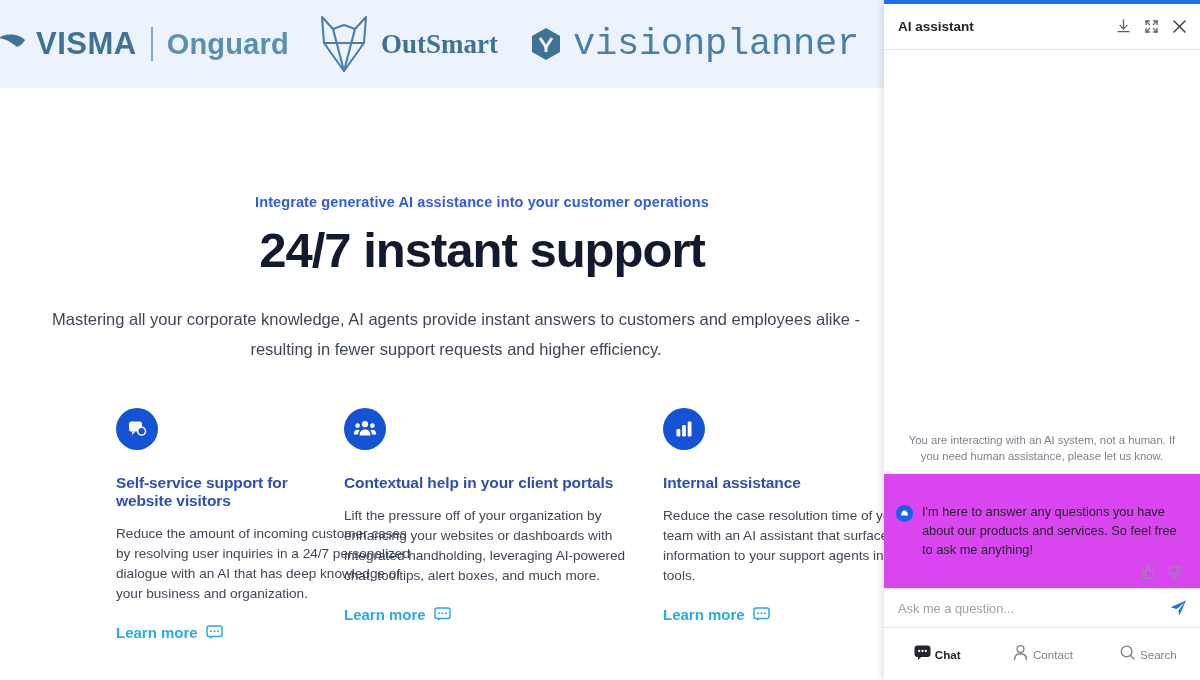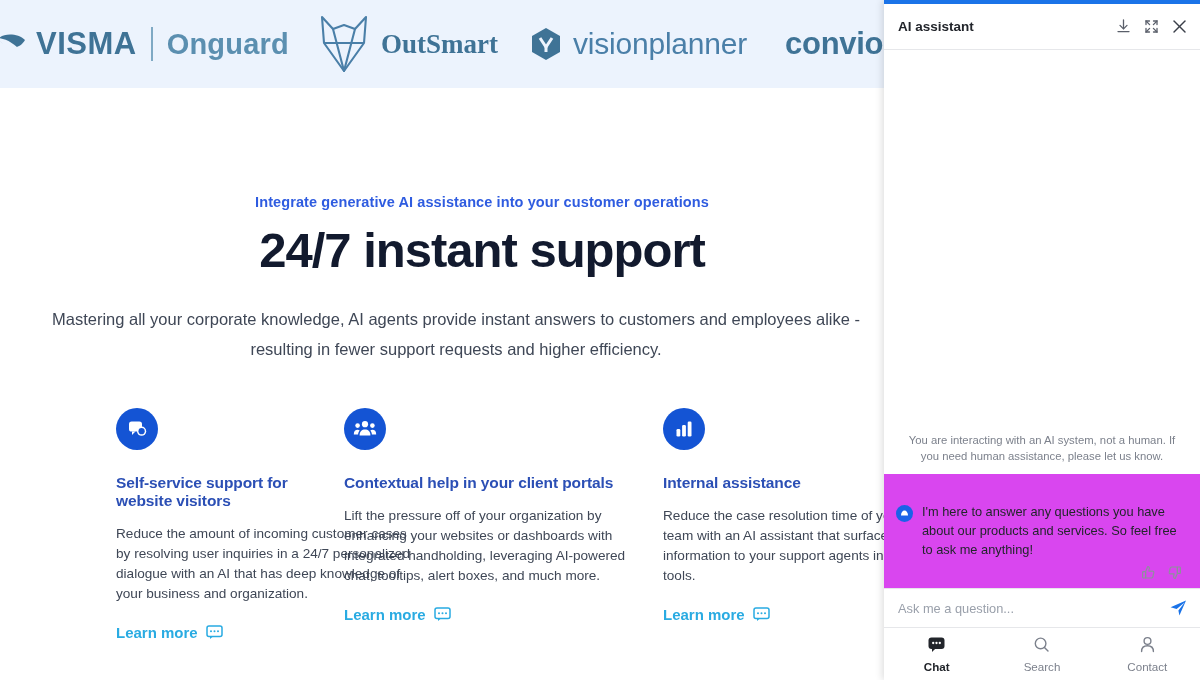--- a/index.html
+++ b/index.html
@@ -25,21 +25,21 @@
   .visma-word{ font-size:31px; font-weight:bold; letter-spacing:0.5px; color:#3f7396; }
   .visma-bar{ width:2px; height:34px; background:#7fa9c4; margin:0 14px; }
   .visma-sub{ font-size:29px; font-weight:700; color:#5b8fb0; letter-spacing:0.2px; }
 
   .logo-outsmart{ margin-right:32px;font-family:Liberation Serif, serif; }
   .fox{ width:54px; height:62px; margin-right:10px; }
   .outsmart-word{ font-size:27px; font-weight:bold; color:#3f7396; }
 
   .logo-vp{ margin-right:38px; }
   .vp-badge{ width:32px; height:34px; margin-right:11px; }
-  .vp-word{ font-size:30px; font-weight:300; color:#4a7fa8; letter-spacing:-0.2px; }
+  .vp-word{ font-size:37px; font-weight:300; color:#4a7fa8; letter-spacing:-0.2px;font-family:Liberation Mono, monospace; }
 
   .convious-word{ font-size:31px; font-weight:bold; color:#3f7396; letter-spacing:-0.3px; }
 
   
   .hero{ position:absolute; top:100px; left:0; width:964px; text-align:center; }
   .eyebrow{
     margin-top:94px; font-size:14.5px; font-weight:bold; color:#2f5ce0;
     letter-spacing:0.1px;
   }
   .headline{
@@ -125,21 +125,21 @@
   .input-row input{
     flex:1; border:none; outline:none; font-size:12.8px;
     font-family:"Liberation Sans", sans-serif; color:#22252b;
     background:transparent;
   }
   .input-row input::placeholder{ color:#9aa0ab; }
   .send{ cursor:pointer; display:flex; color:#1a73e8; }
 
   .nav{ height:52px; display:flex; }
   .nav-item{
-    flex:1; display:flex; flex-direction:column; align-items:center;
+    flex:1; display:flex; flex-direction:row; align-items:center;
     justify-content:center; gap:3px; cursor:pointer; color:#7c818c;
   }
   .nav-item.active{ color:#22252b; }
   .nav-label{ font-size:11.6px; }
   .nav-item.active .nav-label{ font-weight:bold; }
 </style>
 </head>
 <body>
 
 <div class="logo-band">
@@ -338,29 +338,29 @@
           <circle cx="6.2" cy="7" r="1.15" fill="#fff"></circle>
           <circle cx="9.5" cy="7" r="1.15" fill="#fff"></circle>
           <circle cx="12.8" cy="7" r="1.15" fill="#fff"></circle>
         </svg>
       </span>
       <span class="nav-label">Chat</span>
     </div>
     <div class="nav-item">
       <span>
         <svg width="19" height="17" viewBox="0 0 19 17" fill="none" stroke="#7c818c" stroke-width="1.4" stroke-linecap="round">
+          <circle cx="9.5" cy="5" r="3.4"></circle>
+          <path d="M3.6 15.5 C3.6 11.6 6.2 9.8 9.5 9.8 C12.8 9.8 15.4 11.6 15.4 15.5"></path>
+        </svg>
+      </span>
+      <span class="nav-label">Contact</span>
+    </div>
+    <div class="nav-item">
+      <span>
+        <svg width="19" height="17" viewBox="0 0 19 17" fill="none" stroke="#7c818c" stroke-width="1.4" stroke-linecap="round">
           <circle cx="8.6" cy="7.4" r="5.3"></circle>
           <path d="M12.5 11.4 L16 15"></path>
         </svg>
       </span>
       <span class="nav-label">Search</span>
     </div>
-    <div class="nav-item">
-      <span>
-        <svg width="19" height="17" viewBox="0 0 19 17" fill="none" stroke="#7c818c" stroke-width="1.4" stroke-linecap="round">
-          <circle cx="9.5" cy="5" r="3.4"></circle>
-          <path d="M3.6 15.5 C3.6 11.6 6.2 9.8 9.5 9.8 C12.8 9.8 15.4 11.6 15.4 15.5"></path>
-        </svg>
-      </span>
-      <span class="nav-label">Contact</span>
-    </div>
   </div>
 </div>
 
 </body></html>

